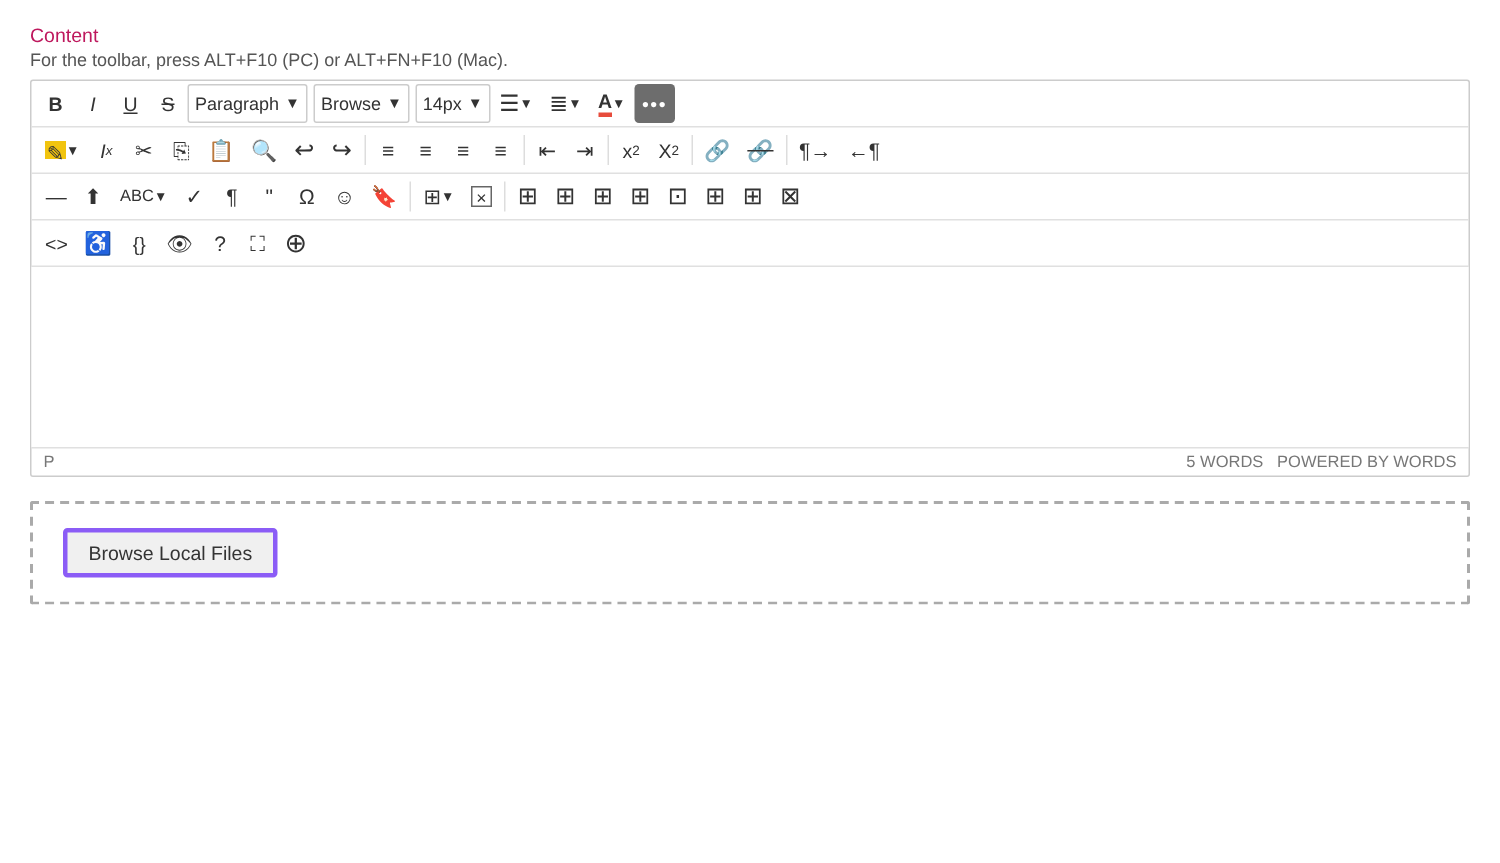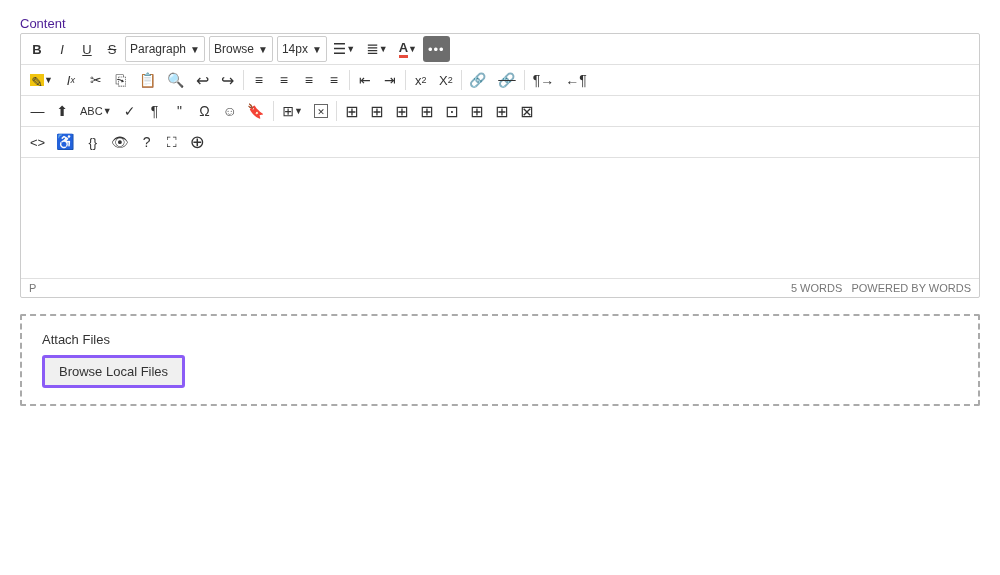--- a/index.html
+++ b/index.html
@@ -5,21 +5,21 @@
     * { box-sizing: border-box; margin: 0; padding: 0; }
     body {
       font-family: Arial, sans-serif;
       background: #fff;
       color: #222;
       font-size: 13px;
       padding: 16px 20px;
     }
     .content-label {
       font-size: 13px;
-      color: #4c1d95;
+      color: #be185d;
       margin-bottom: 2px;
     }
     .shortcut-hint {
       font-size: 12px;
       color: #555;
       margin-bottom: 6px;
     }
     .editor-wrapper {
       border: 1px solid #ccc;
       border-radius: 2px;
@@ -109,20 +109,21 @@
     }
     .sup-text { font-size: 9px; vertical-align: super; }
     .sub-text { font-size: 9px; vertical-align: sub; }
   </style>
 </head>
 <body>
 
 <div>
 
   <div class="content-label">Content</div>
+  <div class="shortcut-hint">For the toolbar, press ALT+F10 (PC) or ALT+FN+F10 (Mac).</div>
 
   <div class="editor-wrapper">
 
     <div class="toolbar-row">
       <button class="toolbar-btn" style="font-weight:bold;">B</button>
       <button class="toolbar-btn" style="font-style:italic;">I</button>
       <button class="toolbar-btn" style="text-decoration:underline;">U</button>
       <button class="toolbar-btn" style="text-decoration:line-through;">S</button>
 
       <div class="font-select-wrap">
@@ -231,17 +232,16 @@
       <span>P</span>
       <span>
         <span>5 WORDS</span>&nbsp;&nbsp;
         <span>POWERED BY WORDS</span>
       </span>
     </div>
 
   </div>
 
   <div class="attach-section">
-    <div class="attach-label">Attach Files</div>
     <button class="browse-btn">Browse Local Files</button>
   </div>
 
 </div>
 
 </body></html>

